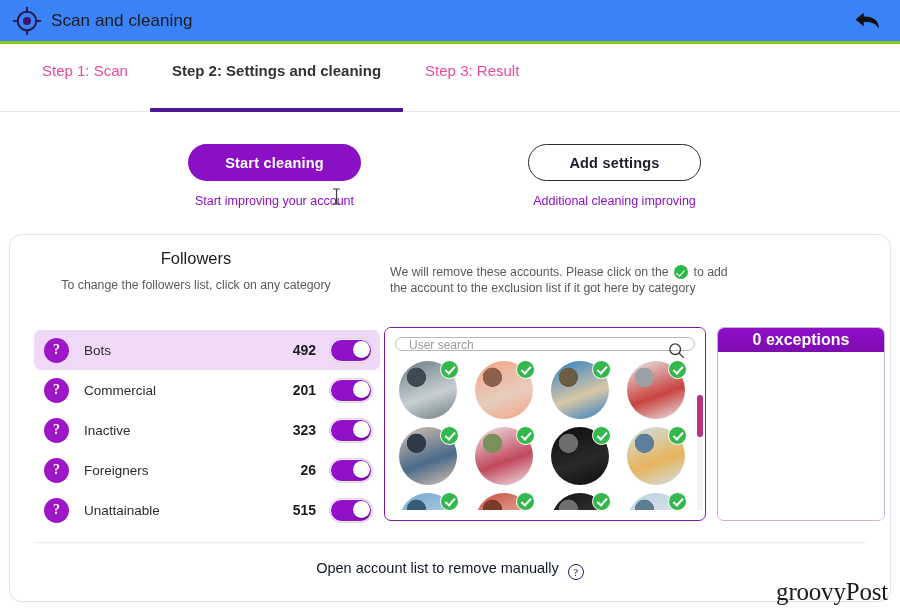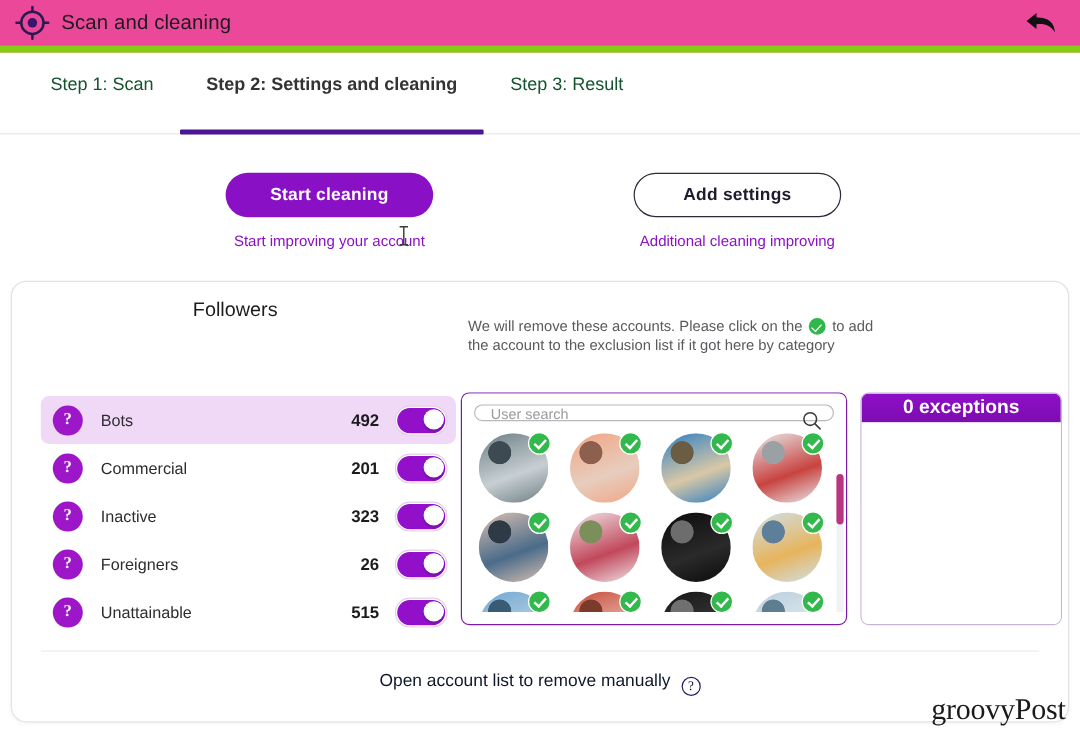--- a/index.html
+++ b/index.html
@@ -14,22 +14,22 @@
     width: 900px; height: 612px;
     background: #ffffff;
   }
 
   
   .titlebar {
     position: absolute; left: 0; top: 0;
     width: 900px; height: 44px;
     display: flex; align-items: center;
     padding: 0 18px 0 12px;
-    background: #ec4899;
-    border-bottom: 6px solid #84cc16;
+    background: #3b82f6;
+    border-bottom: 3px solid #84cc16;
   }
   .title-icon { width: 30px; height: 30px; flex: 0 0 30px; display:block; }
   .title-text {
     margin-left: 9px;
     font-size: 17px;
     color: #1c1c1e;
     letter-spacing: .1px;
   }
   .back-arrow { margin-left: auto; width: 30px; height: 26px; display:block; cursor: pointer; }
 
@@ -40,21 +40,21 @@
     display: flex; align-items: flex-start;
     padding-left: 20px;
     border-bottom: 1px solid #e9e9e9;
     background:#fff;
   }
   .tab {
     position: relative;
     padding: 18px 22px 0 22px;
     height: 68px;
     font-size: 15px;
-    color: #14532d;
+    color: #ec4899;
     cursor: pointer;
     white-space: nowrap;
   }
   .tab.active { color: #333336; font-weight: bold; }
   .tab.active::after {
     content: "";
     position: absolute; left: 0; right: 0; bottom: 0;
     height: 4px; background: #4b1593;
     border-radius: 1px;
   }
@@ -338,20 +338,21 @@
 
   <svg class="cursor-ibeam" viewBox="0 0 9 17">
     <path d="M1 1 H8 M4.5 1 V16 M1 16 H8" stroke="#3a3a3a" stroke-width="1.2" fill="none"></path>
   </svg>
 
   <div class="card">
 
     <div class="card-heads">
       <div class="head-left">
         <div class="panel-title">Followers</div>
+        <div class="panel-sub">To change the followers list, click on any category</div>
       </div>
       <div class="head-right">
         <div class="panel-sub">
           <span>We will remove these accounts. Please click on the</span>
           <span class="inline-check"></span>
           <span>to add</span>
           <br>
           <span>the account to the exclusion list if it got here by category</span>
         </div>
       </div>

